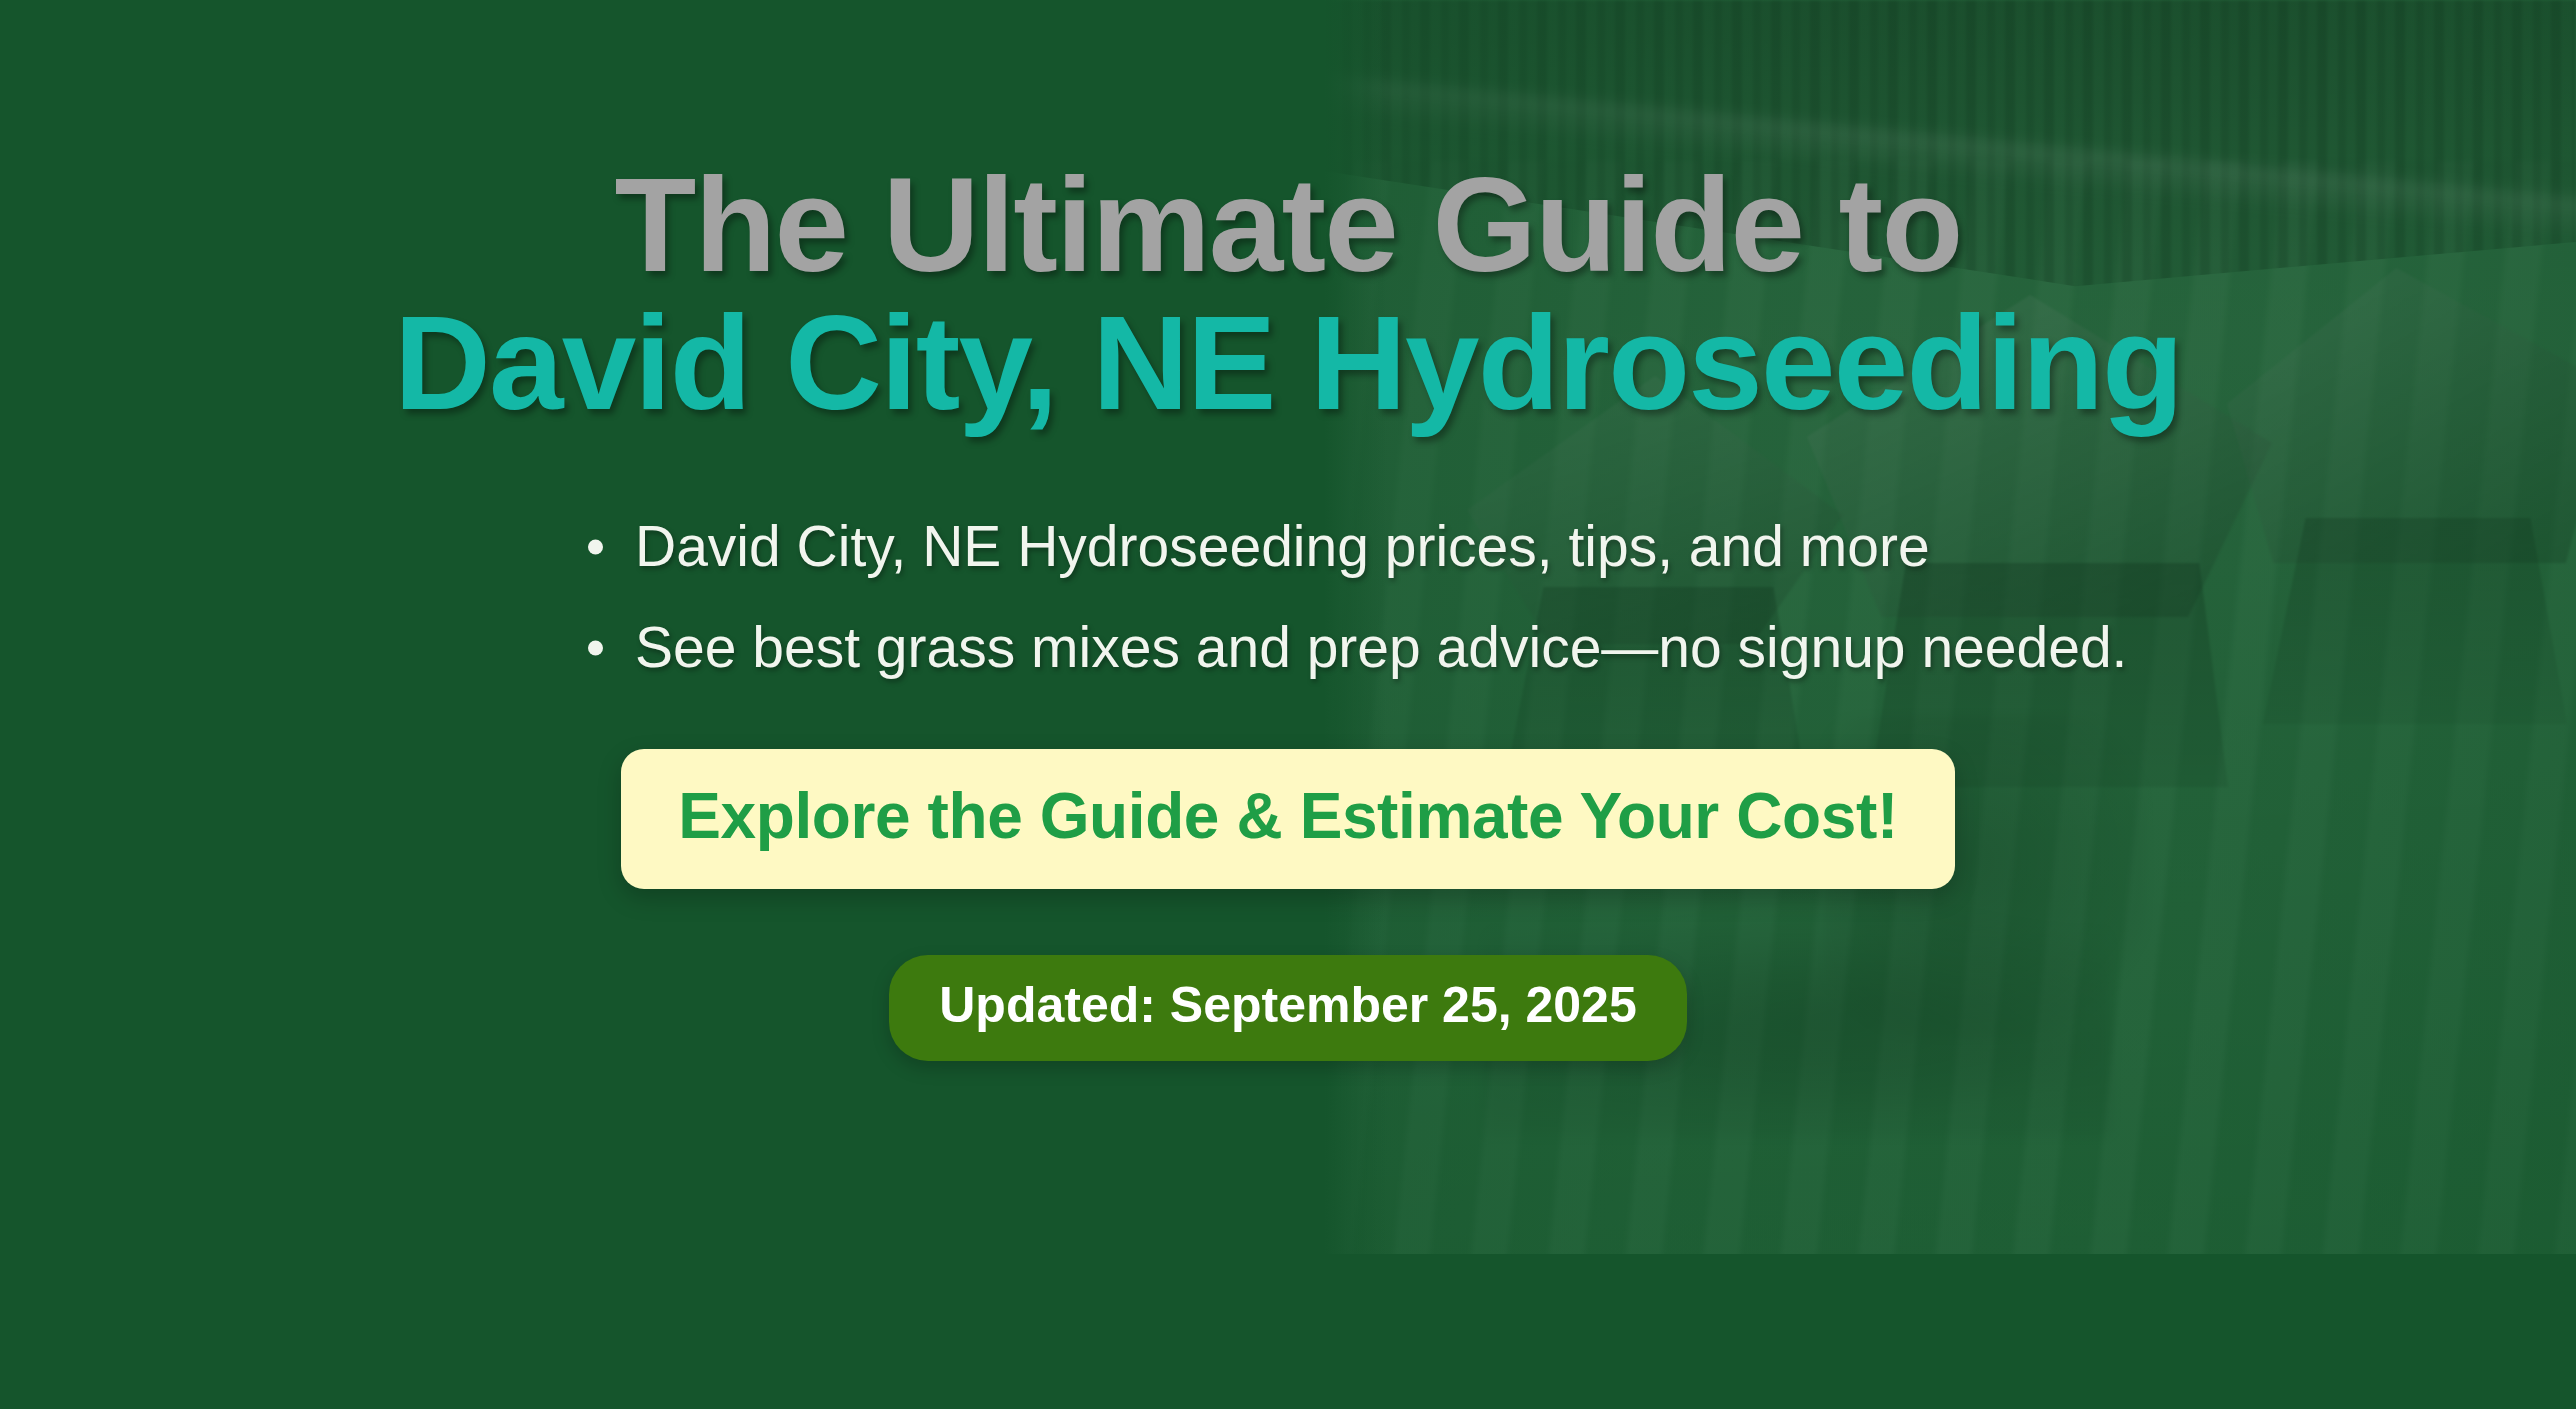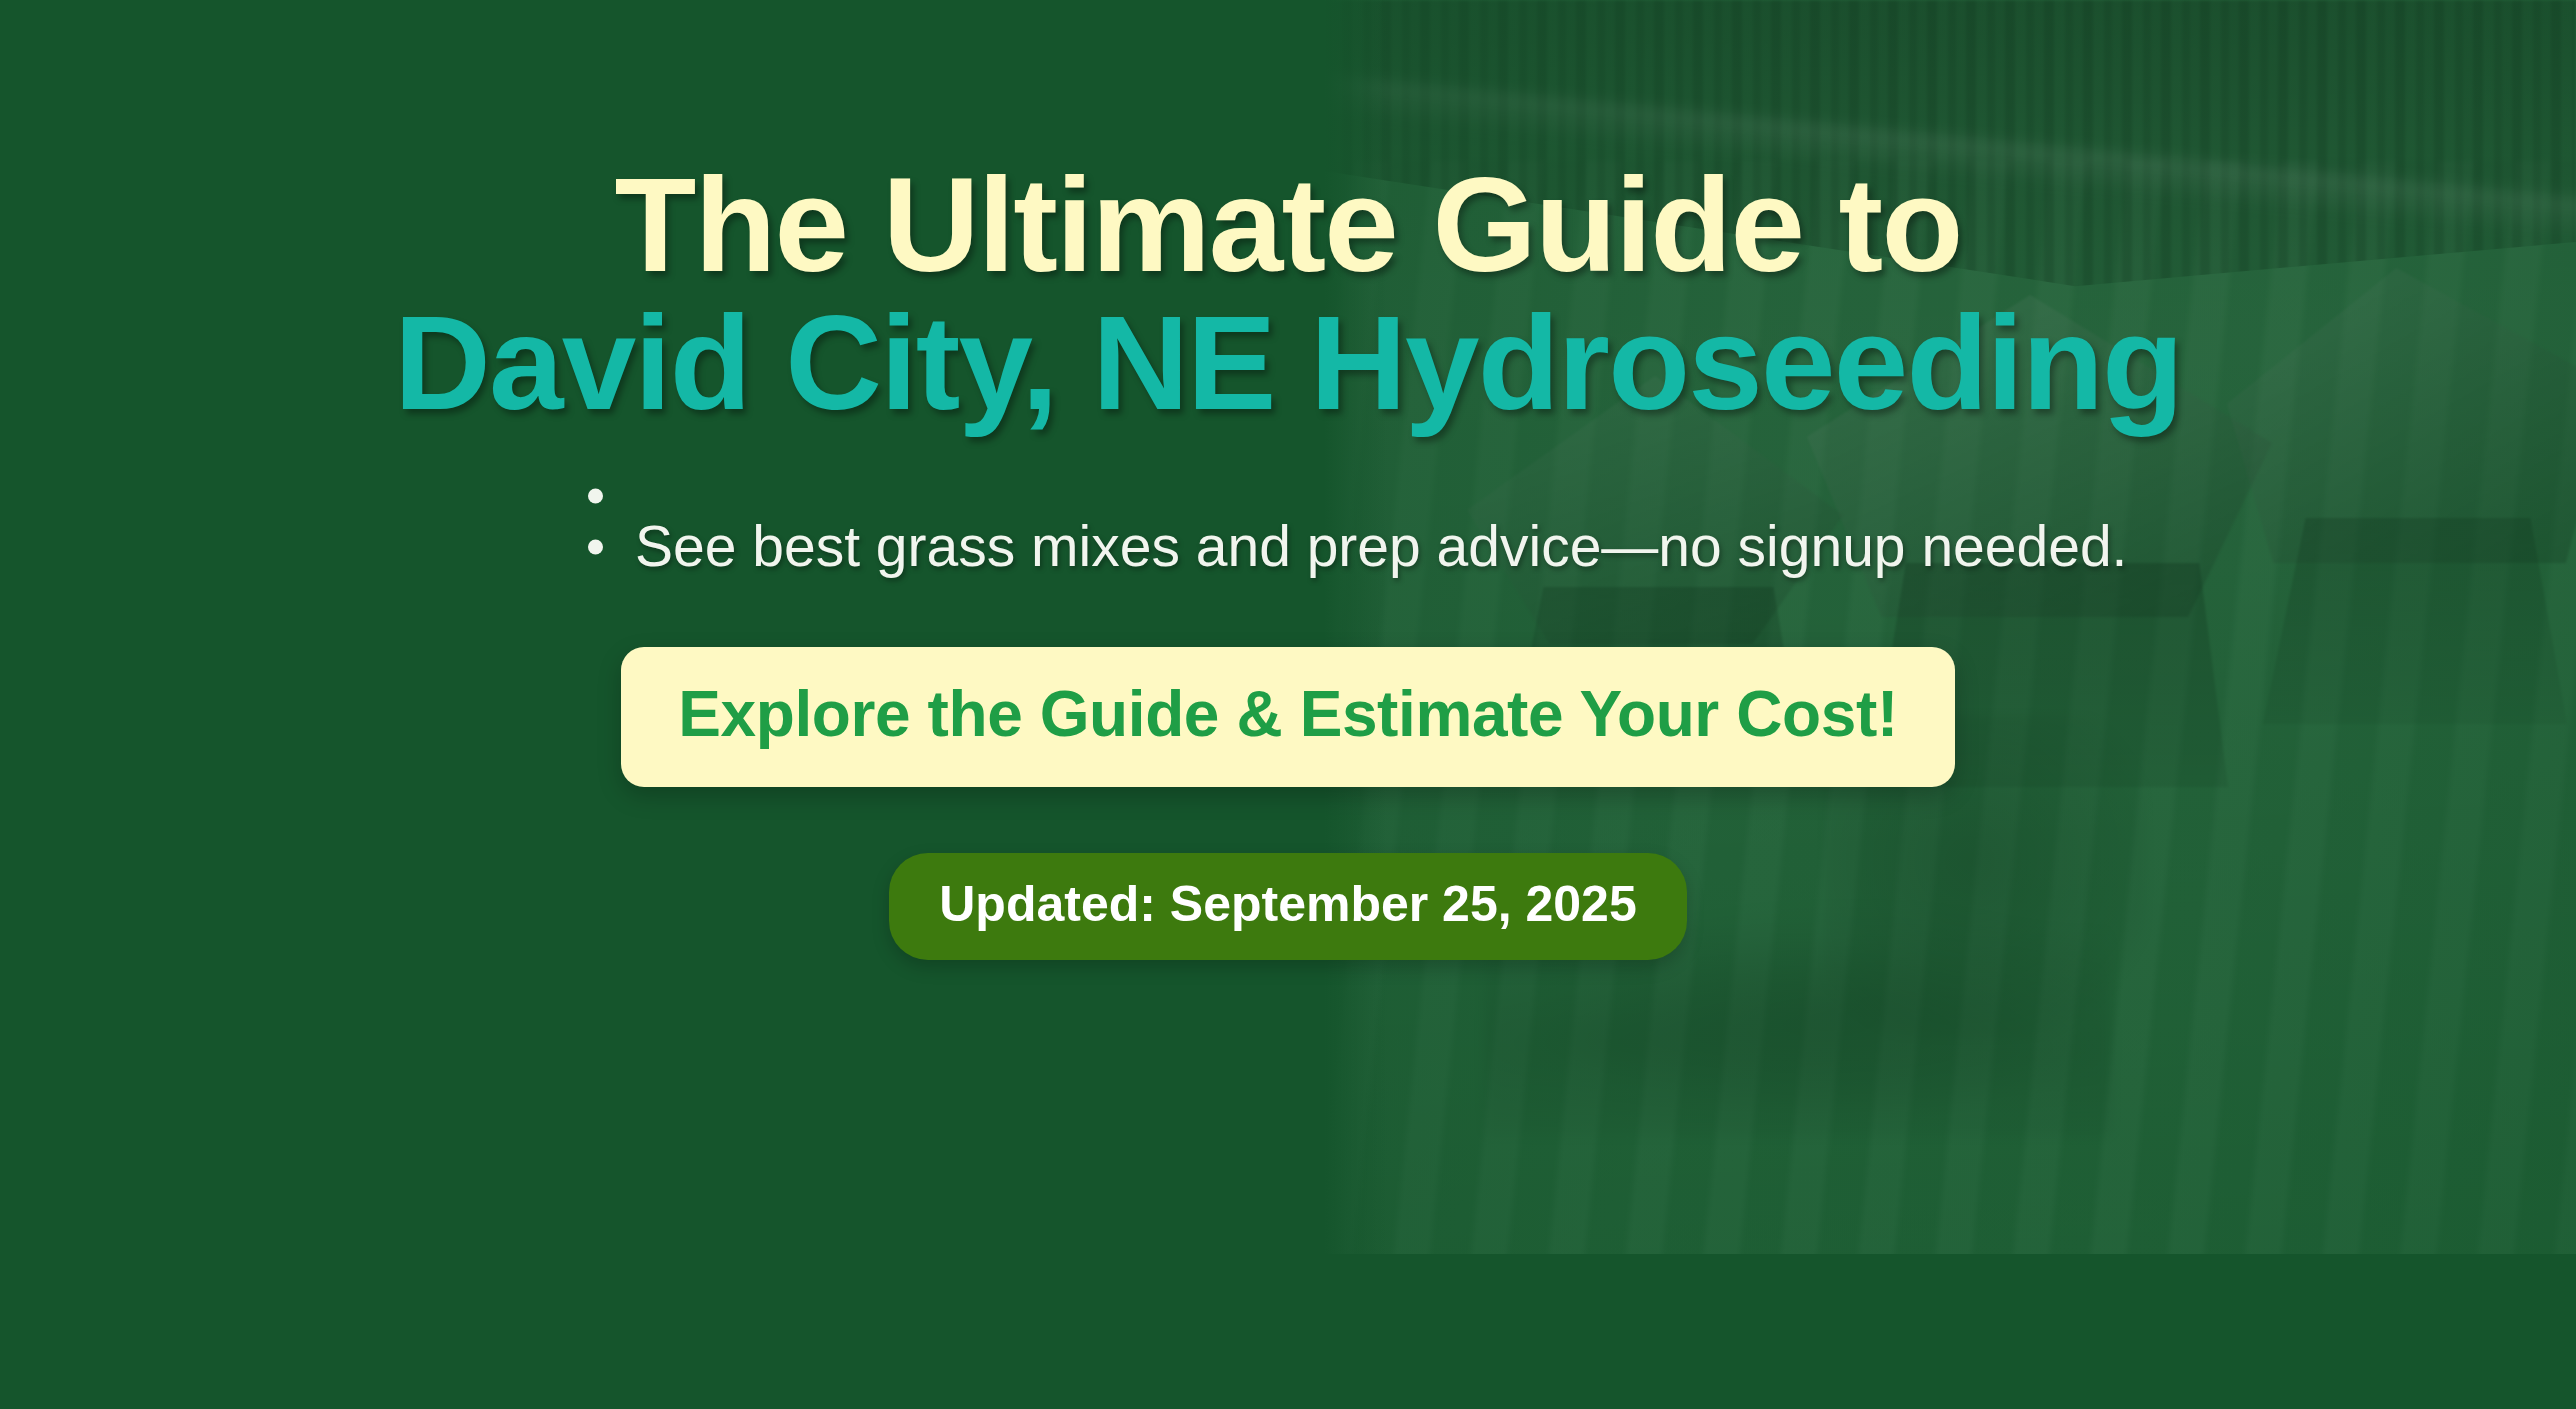--- a/index.html
+++ b/index.html
@@ -128,21 +128,21 @@
 
   .headline {
     text-align:center;
     font-weight:700;
     font-size:134px;
     line-height:1.03;
     letter-spacing:-1.8px;
     text-shadow:3.6px 4.5px 6.3px rgba(0,0,0,0.34);
     max-width:2540px;
   }
-  .headline .l1 { display:block; color:#fef9c3; }
+  .headline .l1 { display:block; color:#a3a3a3; }
   .headline .l2 { display:block; color:#14b8a6; }
 
   .bullets {
     list-style:none;
     margin-top:64px;
     width:1968px;
     padding-left:331px;
   }
   .bullets li {
     position:relative;
@@ -219,20 +219,21 @@
 <div id="content">
 
   <h1 class="headline">
     <span class="l1">The Ultimate Guide to</span>
     <span class="l2">David City, NE Hydroseeding</span>
   </h1>
 
   <ul class="bullets">
     <li>
       <span class="dot"></span>
+      <span>David City, NE Hydroseeding prices, tips, and more</span>
     </li>
     <li>
       <span class="dot"></span>
       <span>See best grass mixes and prep advice—no signup needed.</span>
     </li>
   </ul>
 
   <button class="cta-button">Explore the Guide &amp; Estimate Your Cost!</button>
 
   <div class="date-badge">Updated: September 25, 2025</div>

